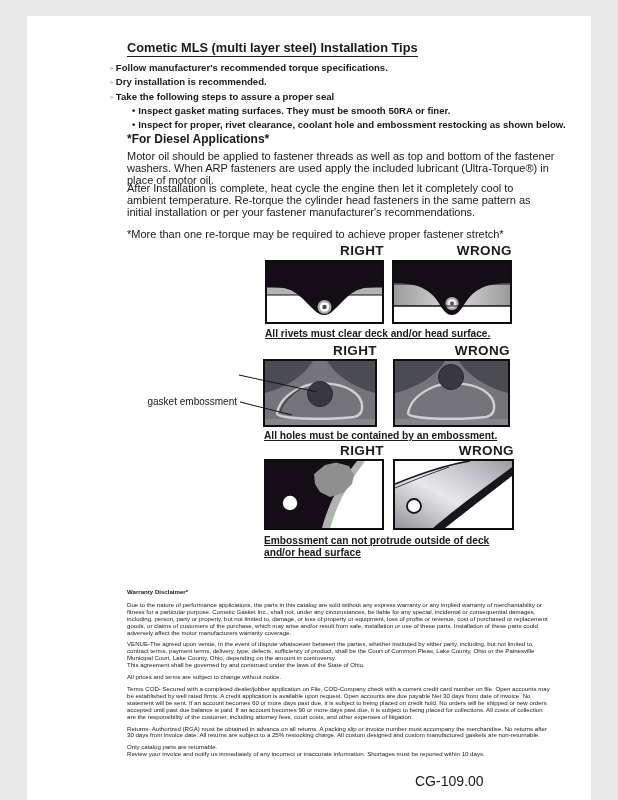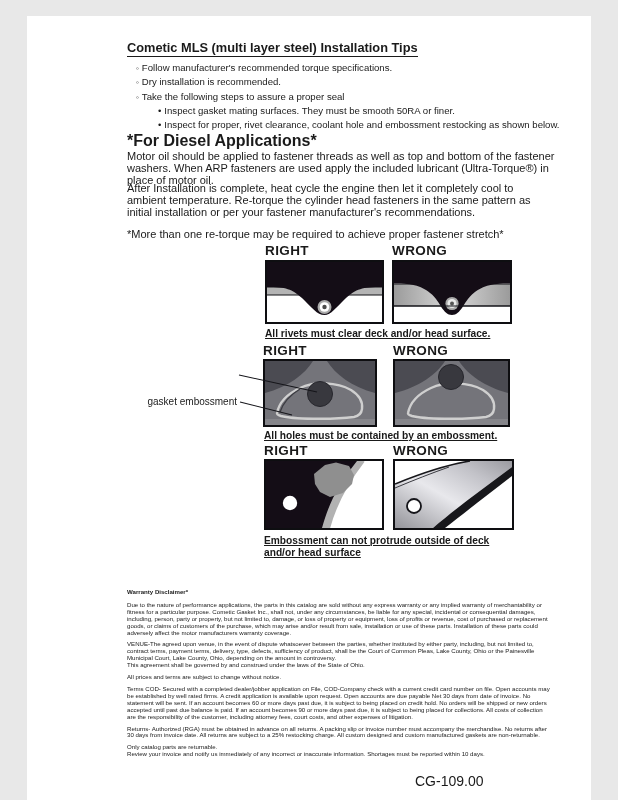--- a/index.html
+++ b/index.html
@@ -10,33 +10,33 @@
     background:var(--paper,#ffffff);
     font-family:"Liberation Sans","DejaVu Sans",sans-serif;
     color:var(--ink,#1a1a1a);
     overflow:hidden;
   }
   .abs{position:absolute;}
   
   .title{top:24px;left:100px;font-size:12.8px;font-weight:bold;}
   .title span{display:inline-block;border-bottom:1.4px solid var(--ink,#1a1a1a);padding-bottom:1px;}
   
-  .bullets{top:45px;left:109px;width:460px;font-size:9.6px;line-height:13.4px;}
+  .bullets{top:45px;left:83px;width:460px;font-size:9.6px;line-height:13.4px;font-weight:bold;}
   .b1{padding-left:9px;text-indent:-9px;}
   .b1::before{content:"\25E6";margin-right:3px;font-size:8px;}
   .b2{padding-left:30px;text-indent:-8px;}
   .b2::before{content:"\2022";margin-right:3px;}
   
-  .diesel-h{top:116px;left:100px;font-size:16px;font-weight:bold;}
+  .diesel-h{top:116px;left:100px;font-size:12px;font-weight:bold;}
   .para{left:100px;width:428px;font-size:11px;line-height:12px;}
   .p1{top:134px;}
   .p2{top:166px;}
   .p3{top:212px;}
   
-  .hdr{font-size:13.5px;font-weight:bold;letter-spacing:.4px;text-align:left;height:16px;}
+  .hdr{font-size:13.5px;font-weight:bold;letter-spacing:.4px;text-align:right;height:16px;}
   .cap{font-size:10.2px;font-weight:bold;line-height:12px;text-decoration:underline;}
   .dbox{border:2px solid #0e0e11;background:#fff;box-sizing:border-box;}
   .dbox svg{display:block;width:100%;height:100%;}
   
   .lab{font-size:10px;line-height:11.5px;text-align:right;}
   
   .ink-fill{fill:var(--diagram-black,#140d16);}
   .band{fill:var(--band-gray,#b4b4b4);stroke:#101014;stroke-width:1;}
   .gray-bg{fill:var(--diagram-gray-bg,#74747a);}
   .dark-corner{fill:var(--diagram-dark-gray,#4b4b52);}

